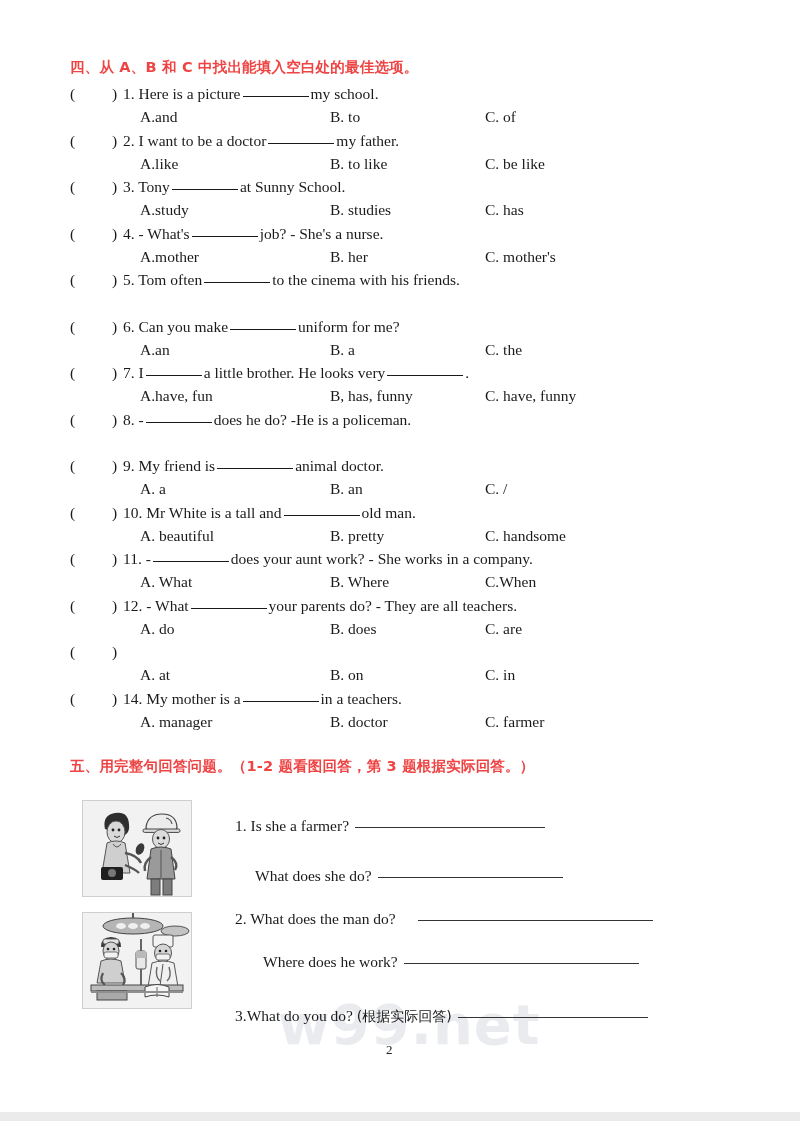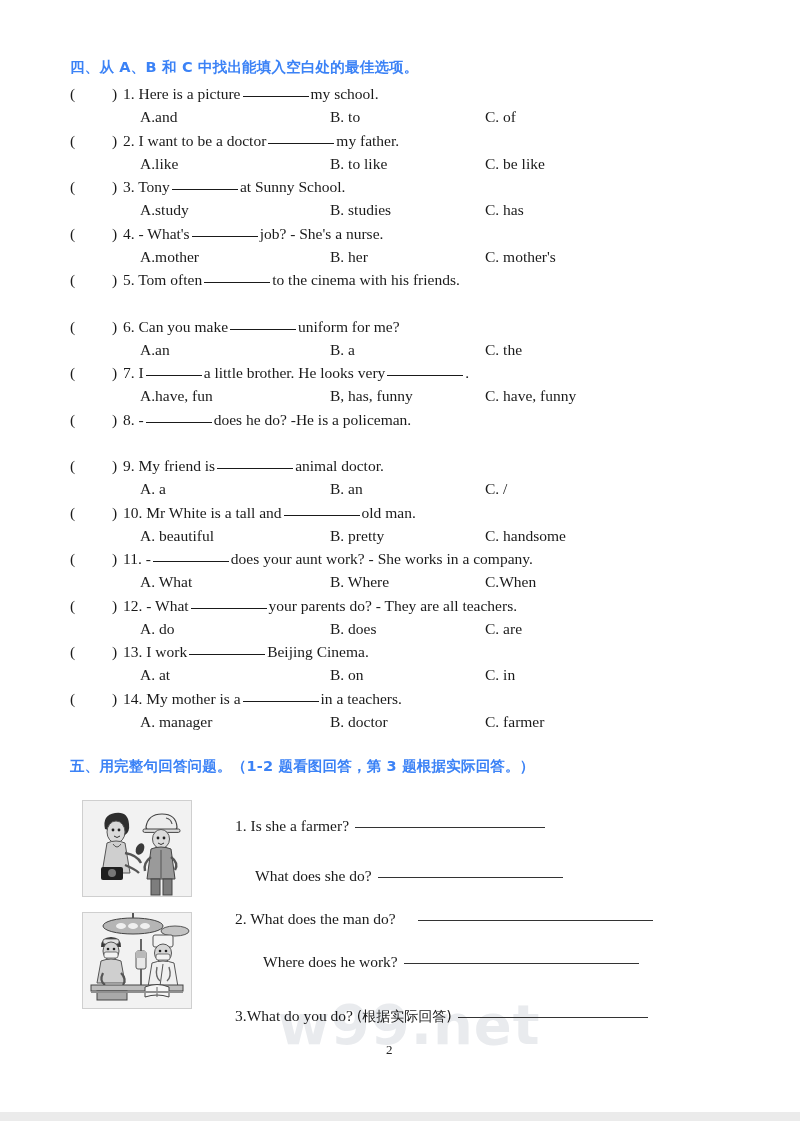--- a/index.html
+++ b/index.html
@@ -44,21 +44,21 @@
     position: relative;
     z-index: 2;
   }
 
   
   .section-heading {
     position: absolute;
     font-family: "DejaVu Sans", sans-serif;
     font-weight: 700;
     font-size: 14.5px;
-    color: #3b82f6;
+    color: #ef4444;
     white-space: nowrap;
     letter-spacing: 0.2px;
   }
 
   
   .mcq {
     position: absolute;
     left: 70px;
     top: 85px;
     width: 690px;
@@ -314,21 +314,20 @@
           <span class="opt-a">A. do</span>
           <span class="opt-b">B. does</span>
           <span class="opt-c">C. are</span>
         </div>
       </div>
 
       <div class="mcq-item">
         <div class="q-line">
           <span class="paren-open">(</span>
           <span class="paren-close">)</span>
-          <span class="q-text"><span>13.</span> <span>I work</span><span class="blank blank-l"></span><span>Beijing Cinema.</span></span>
         </div>
         <div class="opt-line">
           <span class="opt-a">A. at</span>
           <span class="opt-b">B. on</span>
           <span class="opt-c">C. in</span>
         </div>
       </div>
 
       <div class="mcq-item">
         <div class="q-line">

